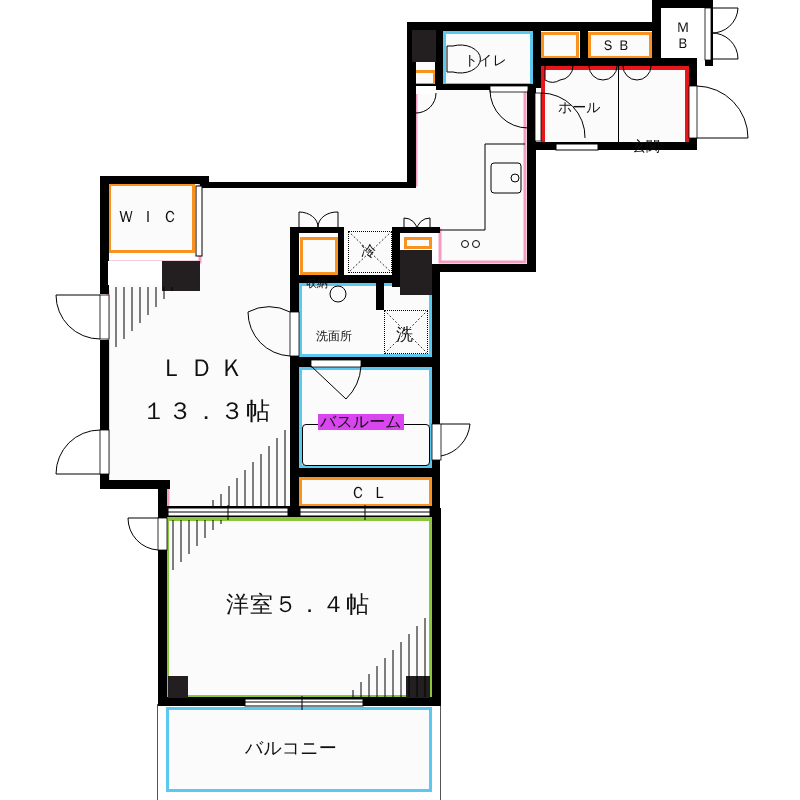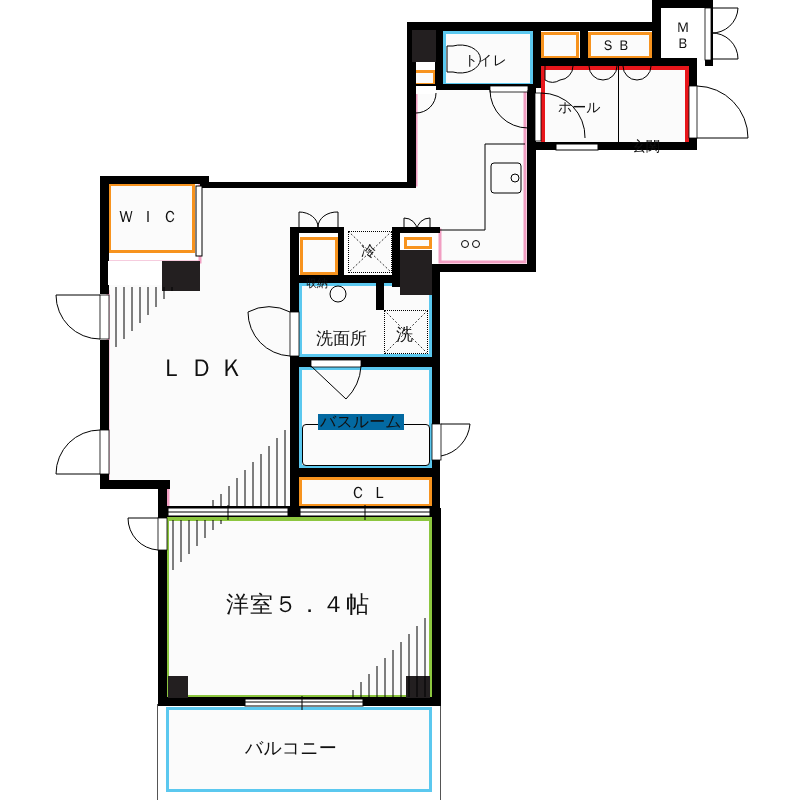--- a/index.html
+++ b/index.html
@@ -216,29 +216,30 @@
       <line x1="385" y1="658" x2="385" y2="697"></line>
       <line x1="393" y1="650" x2="393" y2="697"></line>
       <line x1="401" y1="642" x2="401" y2="697"></line>
       <line x1="409" y1="634" x2="409" y2="697"></line>
       <line x1="417" y1="626" x2="417" y2="697"></line>
       <line x1="425" y1="618" x2="425" y2="697"></line>
     </g>
   </svg>
 
   <div class="lbl" style="left:160px;top:356px;font-size:24px;letter-spacing:6px;">ＬＤＫ</div>
+  <div class="lbl" style="left:142px;top:399px;font-size:24px;letter-spacing:2px;">１３．３帖</div>
   <div class="lbl" style="left:226px;top:593px;font-size:23px;letter-spacing:1px;">洋室５．４帖</div>
   <div class="lbl" style="left:245px;top:739px;font-size:18px;">バルコニー</div>
   <div class="lbl" style="left:464px;top:53px;font-size:14px;">トイレ</div>
   <div class="lbl" style="left:558px;top:100px;font-size:14px;">ホール</div>
   <div class="lbl" style="left:632px;top:104px;font-size:14px;margin-top:35px;">玄関</div>
   <div class="lbl" style="left:601px;top:38px;font-size:14px;letter-spacing:2px;">ＳＢ</div>
   <div class="lbl" style="left:676px;top:20px;font-size:14px;">Ｍ</div>
   <div class="lbl" style="left:676px;top:36px;font-size:14px;">Ｂ</div>
   <div class="lbl" style="left:118px;top:209px;font-size:16px;letter-spacing:6px;">ＷＩＣ</div>
   <div class="lbl" style="left:306px;top:250px;font-size:11px;margin-top:28px;">収納</div>
   <div class="lbl" style="left:361px;top:244px;font-size:15px;">冷</div>
-  <div class="lbl" style="left:316px;top:330px;font-size:17px;">洗面所</div>
+  <div class="lbl" style="left:316px;top:330px;font-size:12px;">洗面所</div>
   <div class="lbl" style="left:396px;top:326px;font-size:17px;">洗</div>
-  <div class="lbl" style="left:318px;top:414px;font-size:16px;background:#0369a1;padding:0 2px;">バスルーム</div>
+  <div class="lbl" style="left:318px;top:414px;font-size:16px;background:#d946ef;padding:0 2px;">バスルーム</div>
   <div class="lbl" style="left:350px;top:485px;font-size:16px;letter-spacing:6px;">ＣＬ</div>
 
 </div>
 
 </body></html>

